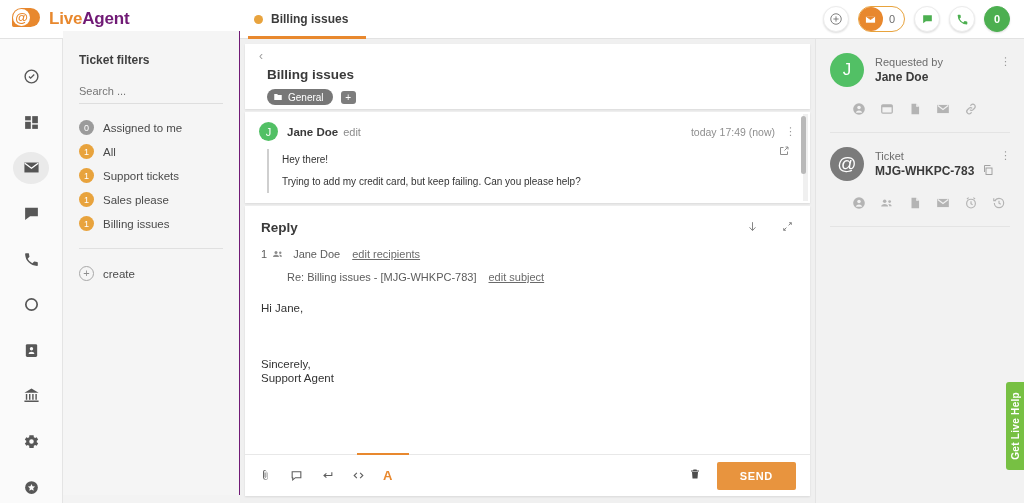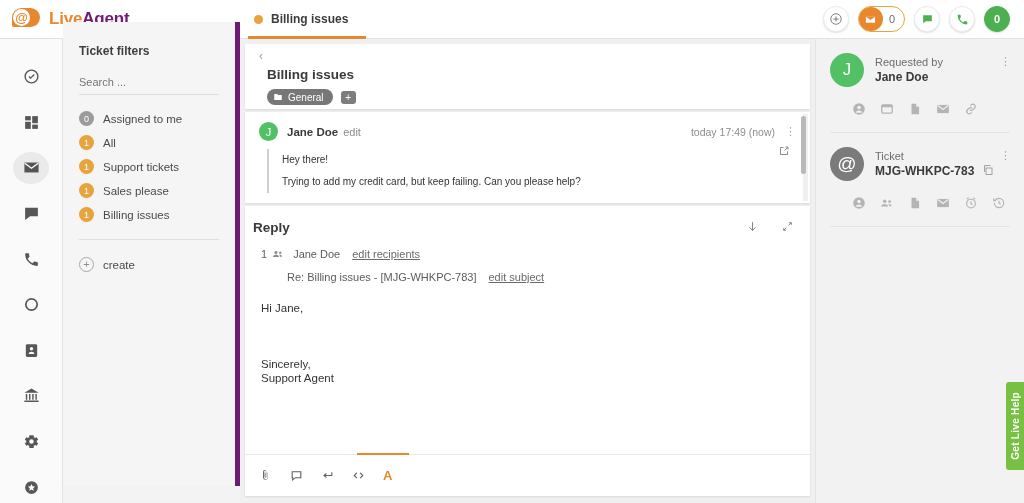--- a/index.html
+++ b/index.html
@@ -75,22 +75,22 @@
   .rail-item {
     width: 36px; height: 36px; border-radius: 50%;
     display: flex; align-items: center; justify-content: center;
     color: #5f5f5f; cursor: pointer;
   }
   .rail-item.active { background: #eaeaea; }
   .rail-item svg { width: 17px; height: 17px; fill: #575757; }
 
   
   .filters {
-    position: absolute; left: 63px; top: 22px; width: 177px; height: 464px;
-    background: #f5f5f5; border-right: 5px solid #701a75; padding: 22px 16px 0 16px;
+    position: absolute; left: 63px; top: 31px; width: 177px; height: 464px;
+    background: #f5f5f5; border-right: 1px solid #701a75; padding: 22px 16px 0 16px;
   }
   .filters-title { font-size: 12px; font-weight: bold; color: #3f3f3f; margin-bottom: 14px; }
   .filters-search {
     width: 100%; border: none; border-bottom: 1px solid #dedede; background: transparent;
     font-size: 11px; color: #9a9a9a; padding: 3px 0 6px 0; outline: none;
     font-family: "Liberation Sans", sans-serif;
   }
   .filter-list { margin-top: 16px; display: flex; flex-direction: column; gap: 9px; }
   .filter-row { display: flex; align-items: center; cursor: pointer; }
   .badge {
@@ -151,21 +151,21 @@
     position: absolute; right: 20px; top: 33px; color: #8d8d8d; font-size: 11px; cursor: pointer;
   }
   .msg-scroll {
     position: absolute; right: 2px; top: 2px; width: 5px; height: 87px; background: #f0f0f0;
   }
   .msg-scroll-thumb {
     position: absolute; right: 2px; top: 2px; width: 5px; height: 58px; background: #b9b9b9; border-radius: 3px;
   }
 
   .reply-card { margin-top: 3px; height: 290px; position: relative; }
-  .reply-head { padding: 14px 16px 0 8px; display: flex; align-items: flex-start; }
+  .reply-head { padding: 14px 16px 0 16px; display: flex; align-items: flex-start; }
   .reply-title { font-size: 13.5px; font-weight: bold; color: #3a3a3a; }
   .reply-head-icons { margin-left: auto; display: flex; gap: 22px; color: #838383; font-size: 13px; }
   .reply-icon { cursor: pointer; }
   .recipients { padding: 12px 16px 0 16px; display: flex; align-items: center; font-size: 11px; color: #5c5c5c; }
   .recip-count { font-weight: normal; margin-right: 5px; }
   .recip-ico { width: 12px; height: 12px; fill: #8c8c8c; margin-right: 9px; }
   .recip-name { margin-right: 12px; }
   .link { color: #6a6a6a; text-decoration: underline; cursor: pointer; }
   .subject-row { padding: 11px 16px 0 16px; font-size: 11px; color: #5c5c5c; display: flex; align-items: center; }
   .subject-text { margin-right: 12px; margin-left: 26px; }
@@ -473,20 +473,28 @@
             <svg viewBox="0 0 24 24">
                 <path fill="none" stroke="#5e5e5e" stroke-width="2" d="M20 6v6H6M10 8L5.5 12 10 16"></path>
               </svg>
           </div>
           <div class="cb-ico">
             <svg viewBox="0 0 24 24">
                 <path fill="none" stroke="#5e5e5e" stroke-width="2" d="M9 7l-5 5 5 5M15 7l5 5-5 5"></path>
               </svg>
           </div>
           <div class="cb-ico font-a">A</div>
+        </div>
+        <div class="cb-right">
+          <div class="trash">
+            <svg viewBox="0 0 24 24">
+                <path d="M9 3h6l1 2h4v2H4V5h4zM6 8h12l-1 13H7z"></path>
+              </svg>
+          </div>
+          <button class="send-btn">SEND</button>
         </div>
       </div>
     </div>
   </div>
 
   <div class="right">
     <div class="rp-block">
       <div class="rp-row">
         <div class="avatar-lg avatar-green">J</div>
         <div>

